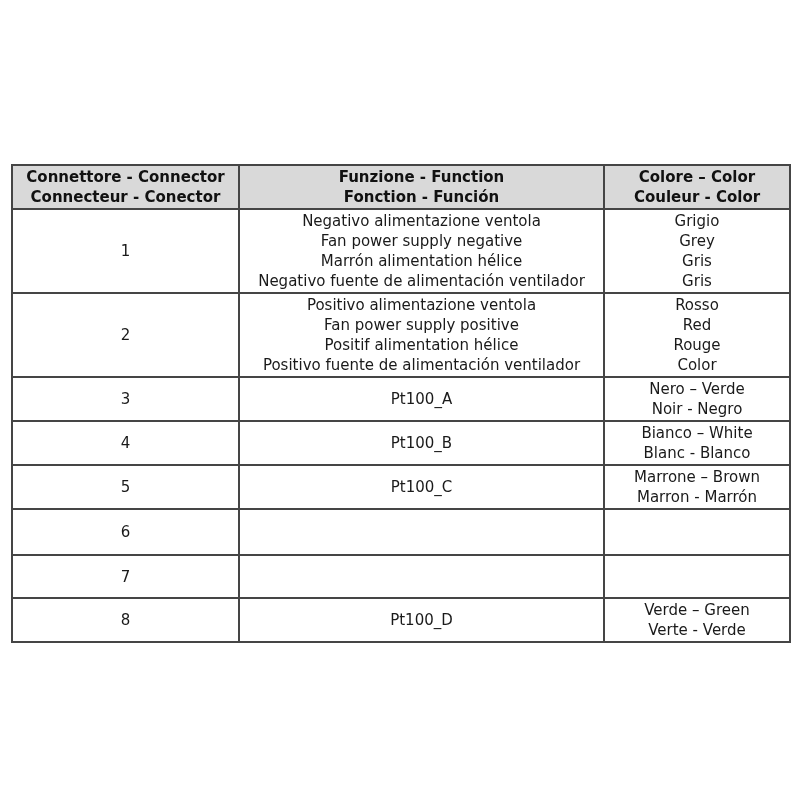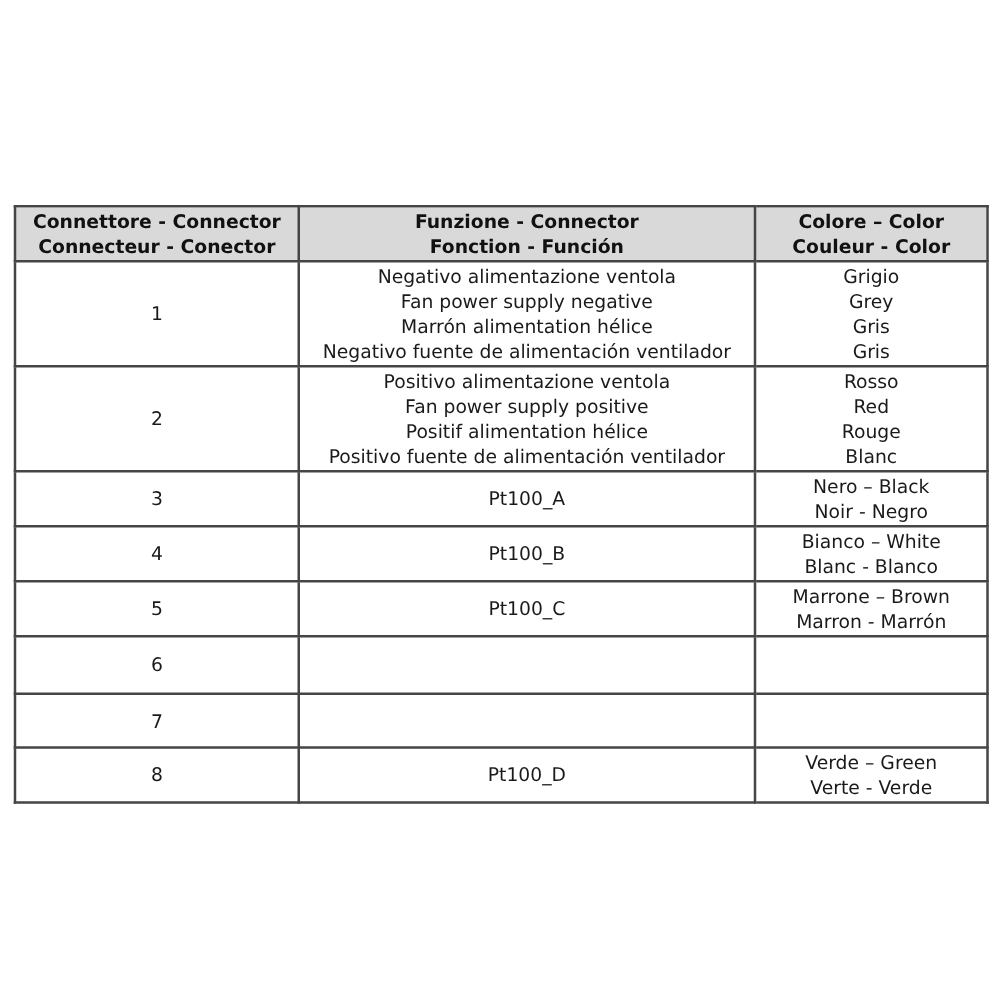--- a/index.html
+++ b/index.html
@@ -54,21 +54,21 @@
   <table class="connector-table">
     <colgroup>
       <col style="width:227px">
       <col style="width:365px">
       <col style="width:186px">
     </colgroup>
     <tbody>
         <tr class="h-head">
       <th>Connettore - Connector
 Connecteur - Conector</th>
-      <th>Funzione - Connector
+      <th>Funzione - Function
 Fonction - Función</th>
       <th>Colore – Color
 Couleur - Color</th>
     </tr>
     <tr class="h-tall">
       <td>1</td>
       <td>Negativo alimentazione ventola
 Fan power supply negative
 Marrón alimentation hélice
 Negativo fuente de alimentación ventilador</td>
@@ -79,26 +79,26 @@
     </tr>
     <tr class="h-tall">
       <td>2</td>
       <td>Positivo alimentazione ventola
 Fan power supply positive
 Positif alimentation hélice
 Positivo fuente de alimentación ventilador</td>
       <td>Rosso
 Red
 Rouge
-Blanc</td>
+Color</td>
     </tr>
     <tr class="h-std">
       <td>3</td>
       <td>Pt100_A</td>
-      <td>Nero – Black
+      <td>Nero – Verde
 Noir - Negro</td>
     </tr>
     <tr class="h-std">
       <td>4</td>
       <td>Pt100_B</td>
       <td>Bianco – White
 Blanc - Blanco</td>
     </tr>
     <tr class="h-std">
       <td>5</td>

